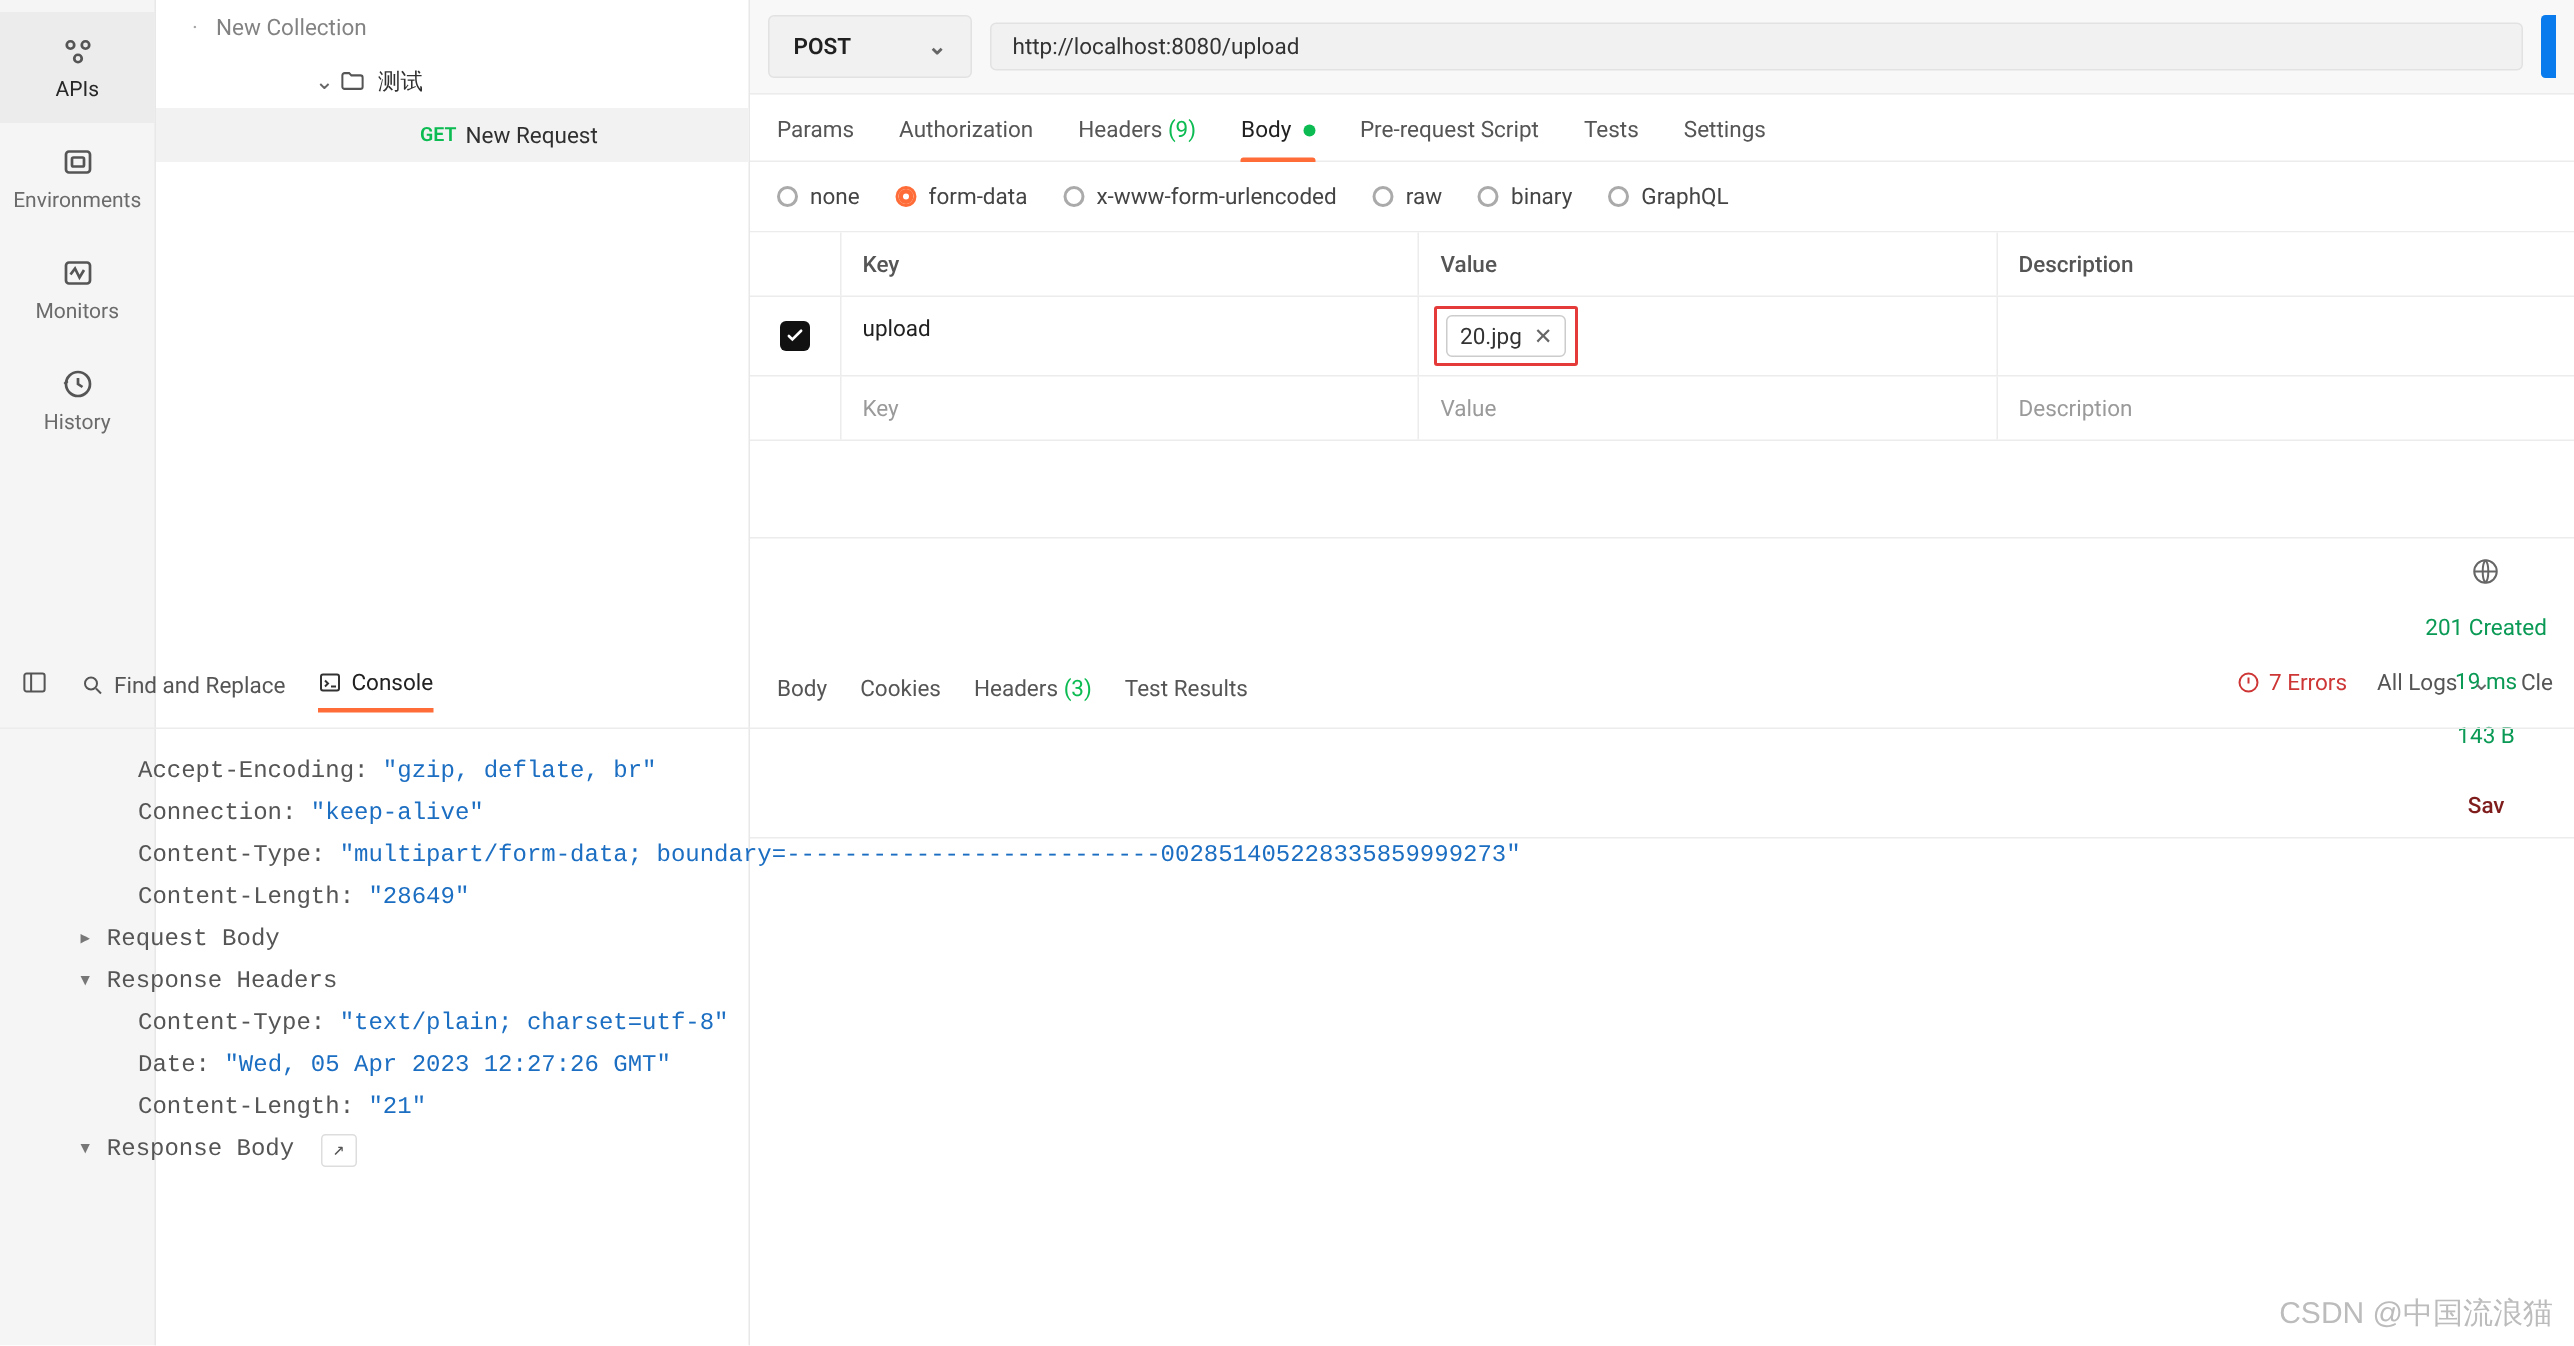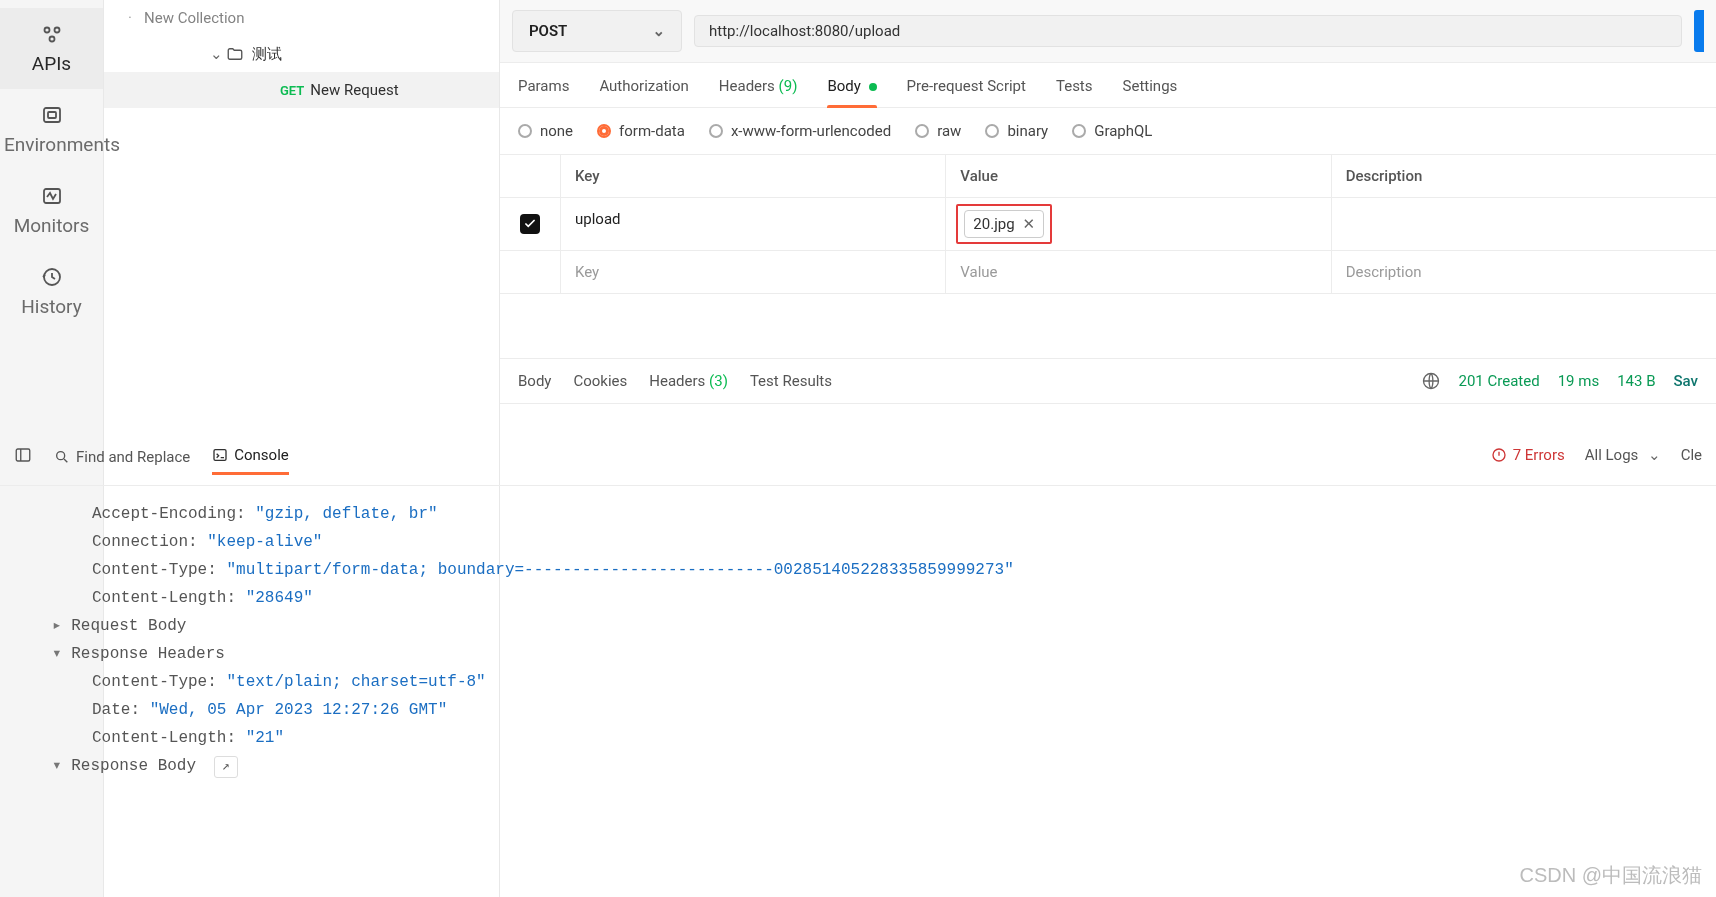--- a/index.html
+++ b/index.html
@@ -1,41 +1,41 @@
 <!DOCTYPE html>
 <html><head>
 <meta charset="utf-8">
 <style>
   * { box-sizing: border-box; margin: 0; padding: 0; }
   body { font-family: -apple-system, BlinkMacSystemFont, "Segoe UI", Roboto, Arial, sans-serif; font-size: 14px; color: #212121; background: #fff; overflow: hidden; }
   .app { display: flex; height: 897px; width: 1716px; }
 
   
   .leftbar { width: 104px; background: #f5f5f5; border-right: 1px solid #e8e8e8; display: flex; flex-direction: column; align-items: center; padding-top: 8px; }
-  .leftbar-item { width: 100%; text-align: center; padding: 14px 4px 14px; cursor: pointer; color: #6b6b6b; font-size: 19px; }
+  .leftbar-item { width: 100%; text-align: center; padding: 14px 4px 14px; cursor: pointer; color: #6b6b6b; font-size: 14px; }
   .leftbar-item.active { background: #ececec; color: #282828; }
   .leftbar-icon { display: block; margin: 0 auto 6px; width: 24px; height: 24px; }
 
   
   .tree { width: 396px; border-right: 1px solid #e8e8e8; overflow: hidden; }
   .tree-row { display: flex; align-items: center; height: 36px; font-size: 15px; color: #303030; cursor: pointer; }
   .tree-row .chev { width: 14px; margin-right: 2px; color: #666; }
   .tree-row .fld { width: 18px; height: 18px; margin-right: 8px; }
   .tree-row.indent1 { padding-left: 24px; }
   .tree-row.indent2 { padding-left: 106px; }
   .tree-row.indent3 { padding-left: 176px; }
   .tree-row.selected { background: #f2f2f2; }
   .method-get { color: #0cbb52; font-weight: 600; font-size: 13px; margin-right: 6px; }
 
   
   .main { flex: 1; display: flex; flex-direction: column; min-width: 0; }
 
   
   .urlbar { display: flex; align-items: center; gap: 12px; padding: 10px 12px; background: #f8f8f8; border-bottom: 1px solid #ececec; }
-  .method-select { background: #f1f1f1; border: 1px solid #e2e2e2; border-radius: 4px; height: 42px; display: flex; align-items: center; padding: 0 16px; width: 170px; justify-content: space-between; font-weight: 600; font-size: 15px; cursor: pointer; }
+  .method-select { background: #f1f1f1; border: 1px solid #e2e2e2; border-radius: 4px; height: 42px; display: flex; align-items: center; padding: 0 16px; width: 136px; justify-content: space-between; font-weight: 600; font-size: 15px; cursor: pointer; }
   .url-input { flex: 1; background: #f1f1f1; border: 1px solid #e2e2e2; border-radius: 4px; height: 32px; display: flex; align-items: center; padding: 0 14px; font-size: 15px; color: #333; }
   .send-slice { width: 10px; background: #097bed; border-radius: 3px 0 0 3px; height: 42px; }
 
   
   .req-tabs { display: flex; gap: 30px; padding: 14px 18px 0; border-bottom: 1px solid #ececec; font-size: 15px; }
   .req-tab { padding-bottom: 12px; color: #555; cursor: pointer; position: relative; }
   .req-tab .count { color: #0cbb52; }
   .req-tab.active { color: #212121; }
   .req-tab.active::after { content:""; position:absolute; left:0; right:0; bottom:-1px; height:3px; background:#ff6c37; border-radius:2px 2px 0 0; }
   .dot-green { display:inline-block; width:8px; height:8px; border-radius:50%; background:#0cbb52; margin-left:4px; vertical-align:middle; }
@@ -56,24 +56,24 @@
   .chk { width:20px; height:20px; border-radius:4px; background:#111; display:flex; align-items:center; justify-content:center; }
   .chk svg { width:14px; height:14px; }
   .file-chip-wrap { border:2px solid #e43a3a; padding:4px 6px; display:inline-flex; border-radius:2px; }
   .file-chip { border:1px solid #ccc; border-radius:4px; padding:4px 8px; display:inline-flex; align-items:center; gap:8px; font-size:15px; color:#333; }
   .file-chip .x { cursor:pointer; color:#666; }
 
   
   .resp-bar { display:flex; align-items:center; justify-content:space-between; padding: 12px 18px; border-top:1px solid #ececec; border-bottom:1px solid #ececec; font-size:15px; margin-top:64px; }
   .resp-tabs { display:flex; gap:22px; color:#555; }
   .resp-tabs .cnt { color:#0cbb52; }
-  .resp-meta { display:flex; gap:18px; align-items:center; }
+  .resp-meta { display:flex; gap:18px; align-items:center;flex-direction:column; }
   .resp-meta .globe { color:#666; }
   .green { color:#0a9a55; }
-  .blue { color:#0f766e; font-weight:500; }
+  .blue { color:#7f1d1d; font-weight:500;margin-top:11px; }
 
   
   .footer-tabs { display:flex; align-items:center; justify-content:space-between; padding: 10px 14px; border-bottom:1px solid #ececec; font-size:15px; }
   .footer-left { display:flex; align-items:center; gap:22px; }
   .footer-tab { display:flex; align-items:center; gap:6px; color:#555; cursor:pointer; padding-bottom:8px;margin-top:12px; }
   .footer-tab.active { color:#212121; border-bottom:3px solid #ff6c37; }
   .footer-right { display:flex; align-items:center; gap:20px; color:#555; }
   .err { color:#ce3636; display:flex; align-items:center; gap:6px; }
 
   

